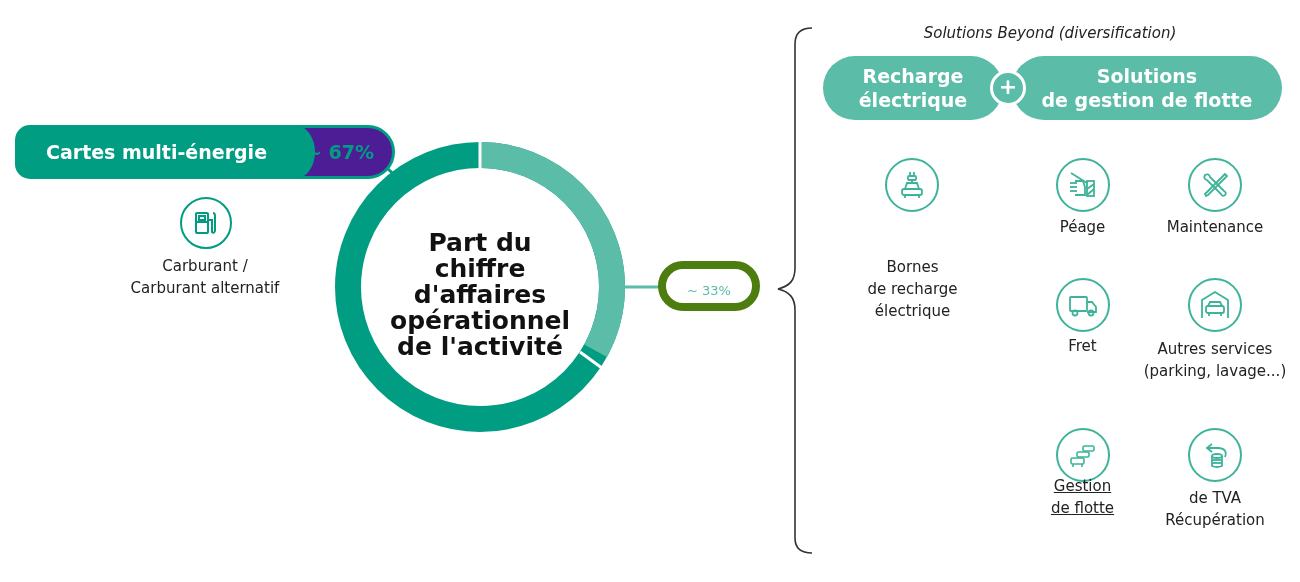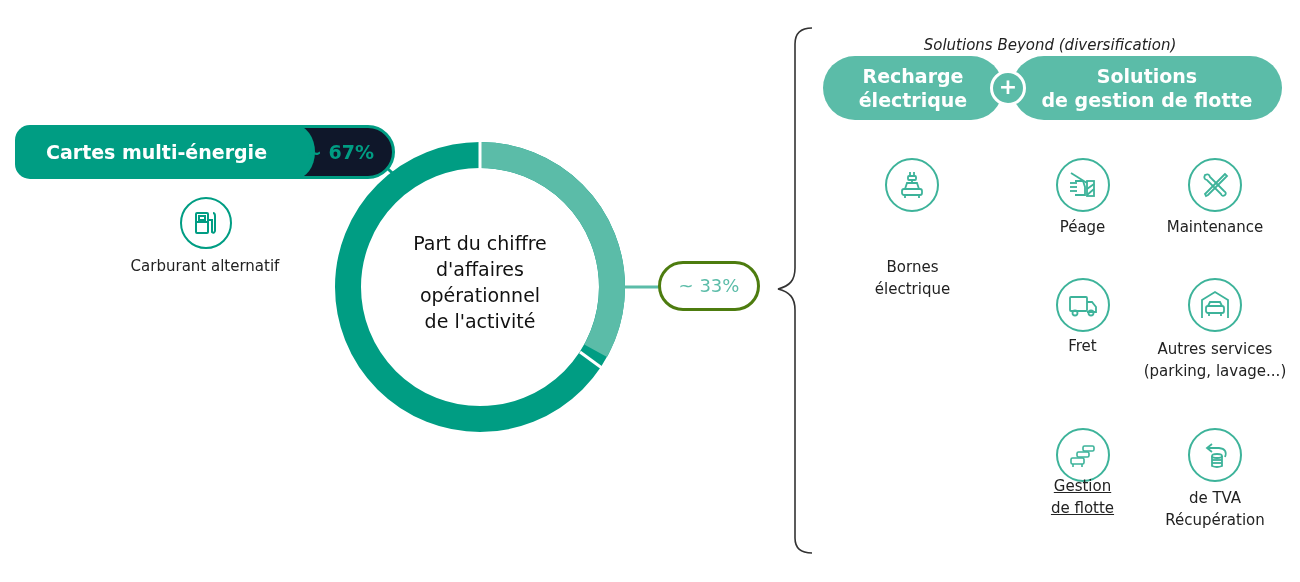--- a/index.html
+++ b/index.html
@@ -1,27 +1,27 @@
 <!DOCTYPE html>
 <html><head>
 <meta charset="utf-8">
 <style>
   html, body { margin:0; padding:0; background:#ffffff; }
   body { width:1300px; height:582px; position:relative; overflow:hidden; font-family:"DejaVu Sans", sans-serif; color:#1a1a1a; }
   .abs { position:absolute; }
-  .pill-main { left:15px; top:125px; width:380px; height:54px; border:3px solid #009d83; border-radius:30px; box-sizing:border-box; background:#0f172a; }
+  .pill-main { left:15px; top:125px; width:380px; height:54px; border:3px solid #009d83; border-radius:30px; box-sizing:border-box; background:#4c1d95; }
   .pill-main .fill2 { position:absolute; left:-3px; top:-3px; width:300px; height:54px; background:#009d83; border-radius:30px 40px 40px 30px / 30px 54px 54px 30px; }
   .pill-main .lbl { position:absolute; left:28px; top:0; height:48px; line-height:48px; color:#fff; font-size:19px; font-weight:bold; }
   .pill-main .pct { position:absolute; right:18px; top:0; height:48px; line-height:48px; color:#009d83; font-size:19px; font-weight:bold;margin-left:21px; }
   .icon-circle { position:absolute; width:50px; height:50px; border:2px solid #3db39a; border-radius:50%; box-sizing:border-box; display:flex; align-items:center; justify-content:center; }
   .icon-circle.dark { border-color:#009d83; }
   .cap { position:absolute; text-align:center; font-size:15px; line-height:22px; color:#222; white-space:nowrap; }
-  .center-text { position:absolute; left:390px; top:230px; width:180px; text-align:center; font-size:19px; font-weight:normal; line-height:26px; color:#111; }
-  .pill33 { position:absolute; left:658px; top:261px; width:102px; height:50px; border:3px solid #4d7c0f; border-radius:26px; box-sizing:border-box; text-align:center; line-height:44px; color:#5bbca8; font-size:18px; }
-  .beyond-title { position:absolute; left:820px; top:36px; width:460px; text-align:center; font-style:italic; font-size:15px; color:#222; }
+  .center-text { position:absolute; left:390px; top:230px; width:180px; text-align:center; font-size:25px; font-weight:bold; line-height:26px; color:#111; }
+  .pill33 { position:absolute; left:658px; top:261px; width:102px; height:50px; border:8px solid #4d7c0f; border-radius:26px; box-sizing:border-box; text-align:center; line-height:44px; color:#5bbca8; font-size:13px; }
+  .beyond-title { position:absolute; left:820px; top:24px; width:460px; text-align:center; font-style:italic; font-size:15px; color:#222; }
   .cat { position:absolute; top:56px; height:64px; background:#5bbca8; border-radius:32px; color:#fff; font-size:19px; line-height:24px; text-align:center; display:flex; align-items:center; justify-content:center; font-weight:bold; }
   .plus { position:absolute; left:990px; top:70px; width:36px; height:36px; border-radius:50%; background:#5bbca8; border:3px solid #fff; box-sizing:border-box; color:#fff; font-size:22px; line-height:28px; text-align:center; font-weight:bold; }
   svg { display:block; }
 </style>
 </head>
 <body>
 
 <svg class="abs" style="left:0;top:0;" width="1300" height="582">
   <line x1="387" y1="168" x2="406" y2="186" stroke="#009d83" stroke-width="3"></line>
   <line x1="618" y1="287" x2="660" y2="287" stroke="#5bbca8" stroke-width="3"></line>
@@ -56,20 +56,21 @@
 
 <div class="icon-circle dark" style="left:180px;top:197px;width:52px;height:52px;">
   <svg width="30" height="30" viewBox="0 0 30 30" fill="none" stroke="#009d83" stroke-width="2">
     <rect x="5" y="5" width="12" height="20" rx="1"></rect>
     <rect x="8" y="8" width="6" height="4"></rect>
     <line x1="5" y1="14" x2="17" y2="14"></line>
     <path d="M17,12 L21,12 L21,24 Q23,26 24,23 L24,8 Q24,5 22,5"></path>
   </svg>
 </div>
 <div class="cap" style="left:110px;top:255px;width:190px;">
+  <div>Carburant /</div>
   <div>Carburant alternatif</div>
 </div>
 
 <div class="beyond-title">Solutions Beyond (diversification)</div>
 
 <div class="cat" style="left:823px;width:180px;">
   <div>
     <div>Recharge</div>
     <div>électrique</div>
   </div>
@@ -89,20 +90,21 @@
     <rect x="12" y="7" width="8" height="4" rx="1"></rect>
     <line x1="16" y1="11" x2="16" y2="14"></line>
     <path d="M9,20 L11,14 L21,14 L23,20"></path>
     <rect x="6" y="20" width="20" height="6" rx="2"></rect>
     <line x1="9" y1="26" x2="9" y2="29"></line>
       <line x1="23" y1="26" x2="23" y2="29"></line>
   </svg>
 </div>
 <div class="cap" style="left:840px;top:216px;width:145px;margin-top:40px;">
   <div>Bornes</div>
+  <div>de recharge</div>
   <div>électrique</div>
 </div>
 
 <div class="icon-circle" style="left:1056px;top:158px;width:54px;height:54px;">
   <svg width="32" height="32" viewBox="0 0 32 32" fill="none" stroke="#3db39a" stroke-width="1.8">
     <line x1="4" y1="4" x2="20" y2="14"></line>
     <line x1="3" y1="14" x2="10" y2="14"></line>
       <line x1="3" y1="18" x2="10" y2="18"></line>
       <line x1="3" y1="22" x2="10" y2="22"></line>
     <path d="M8,12 L16,12 L18,18 L18,26 L8,26"></path>

